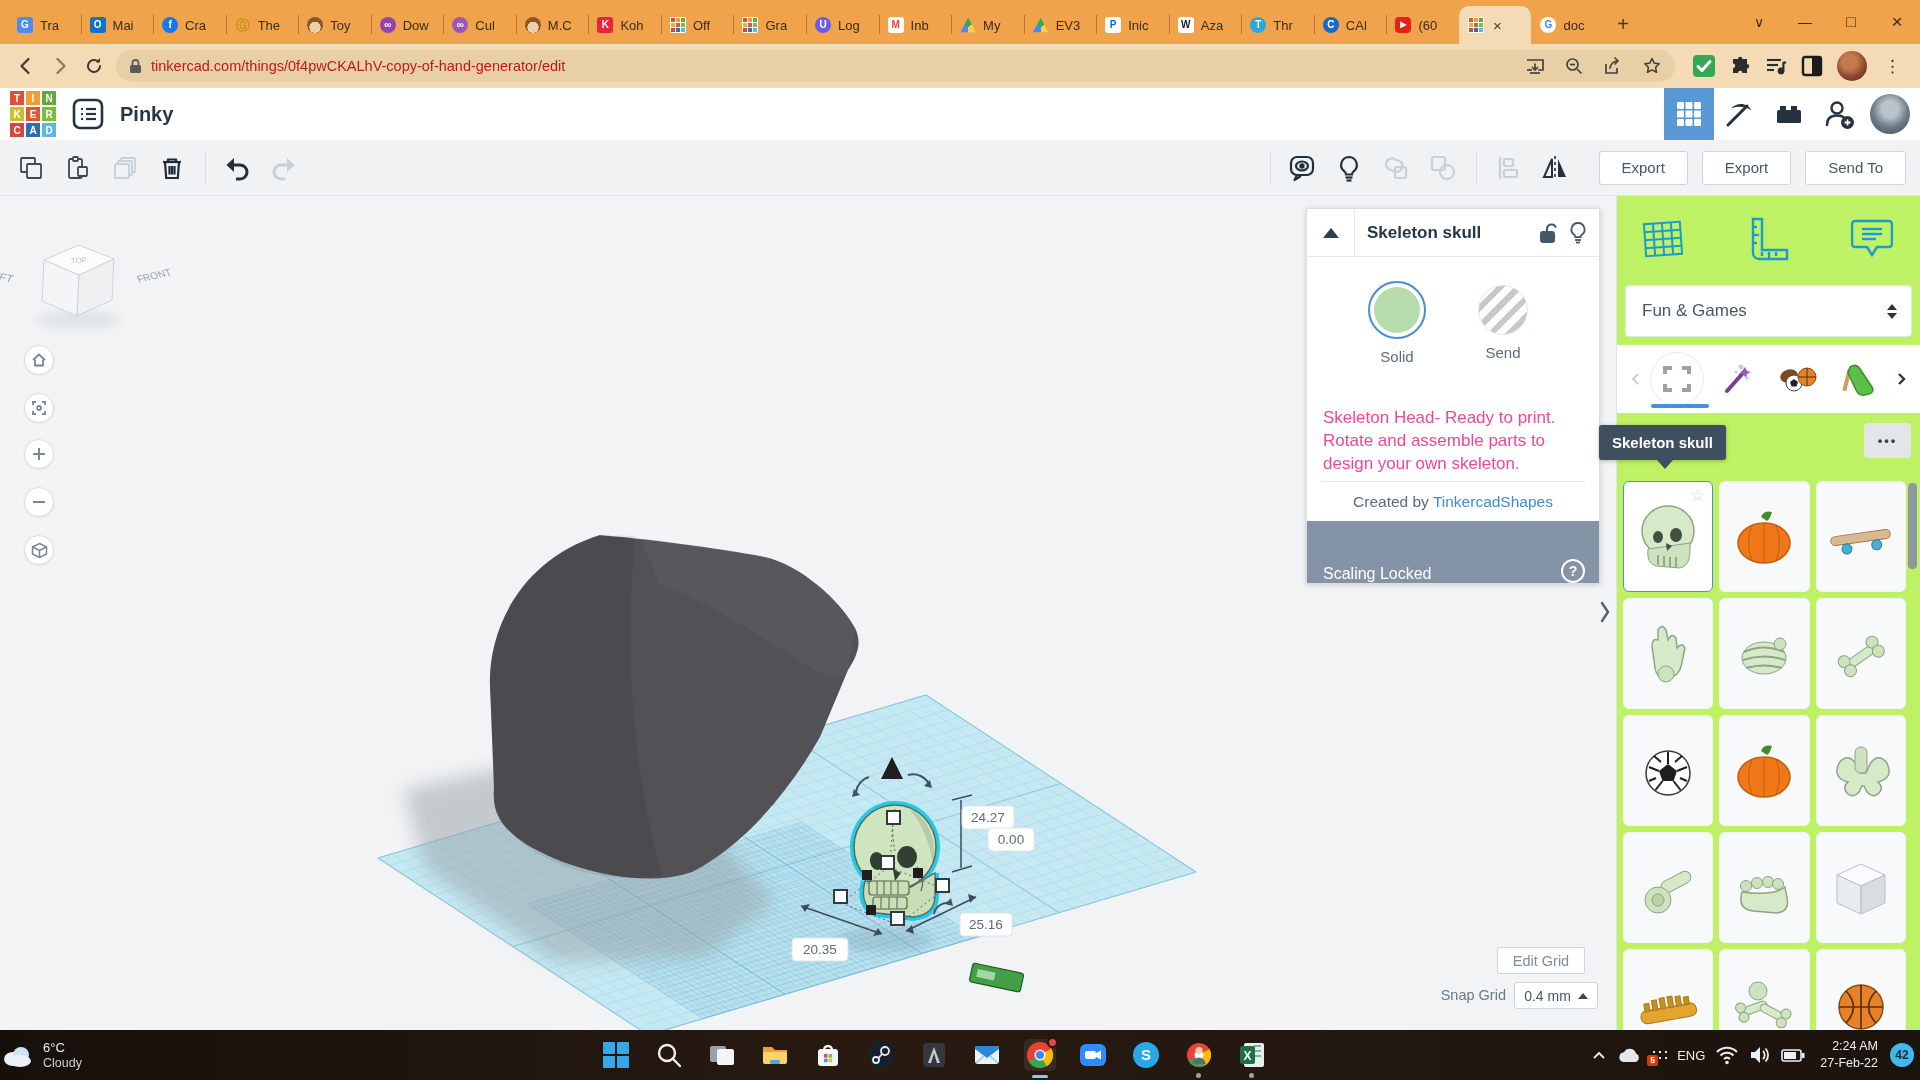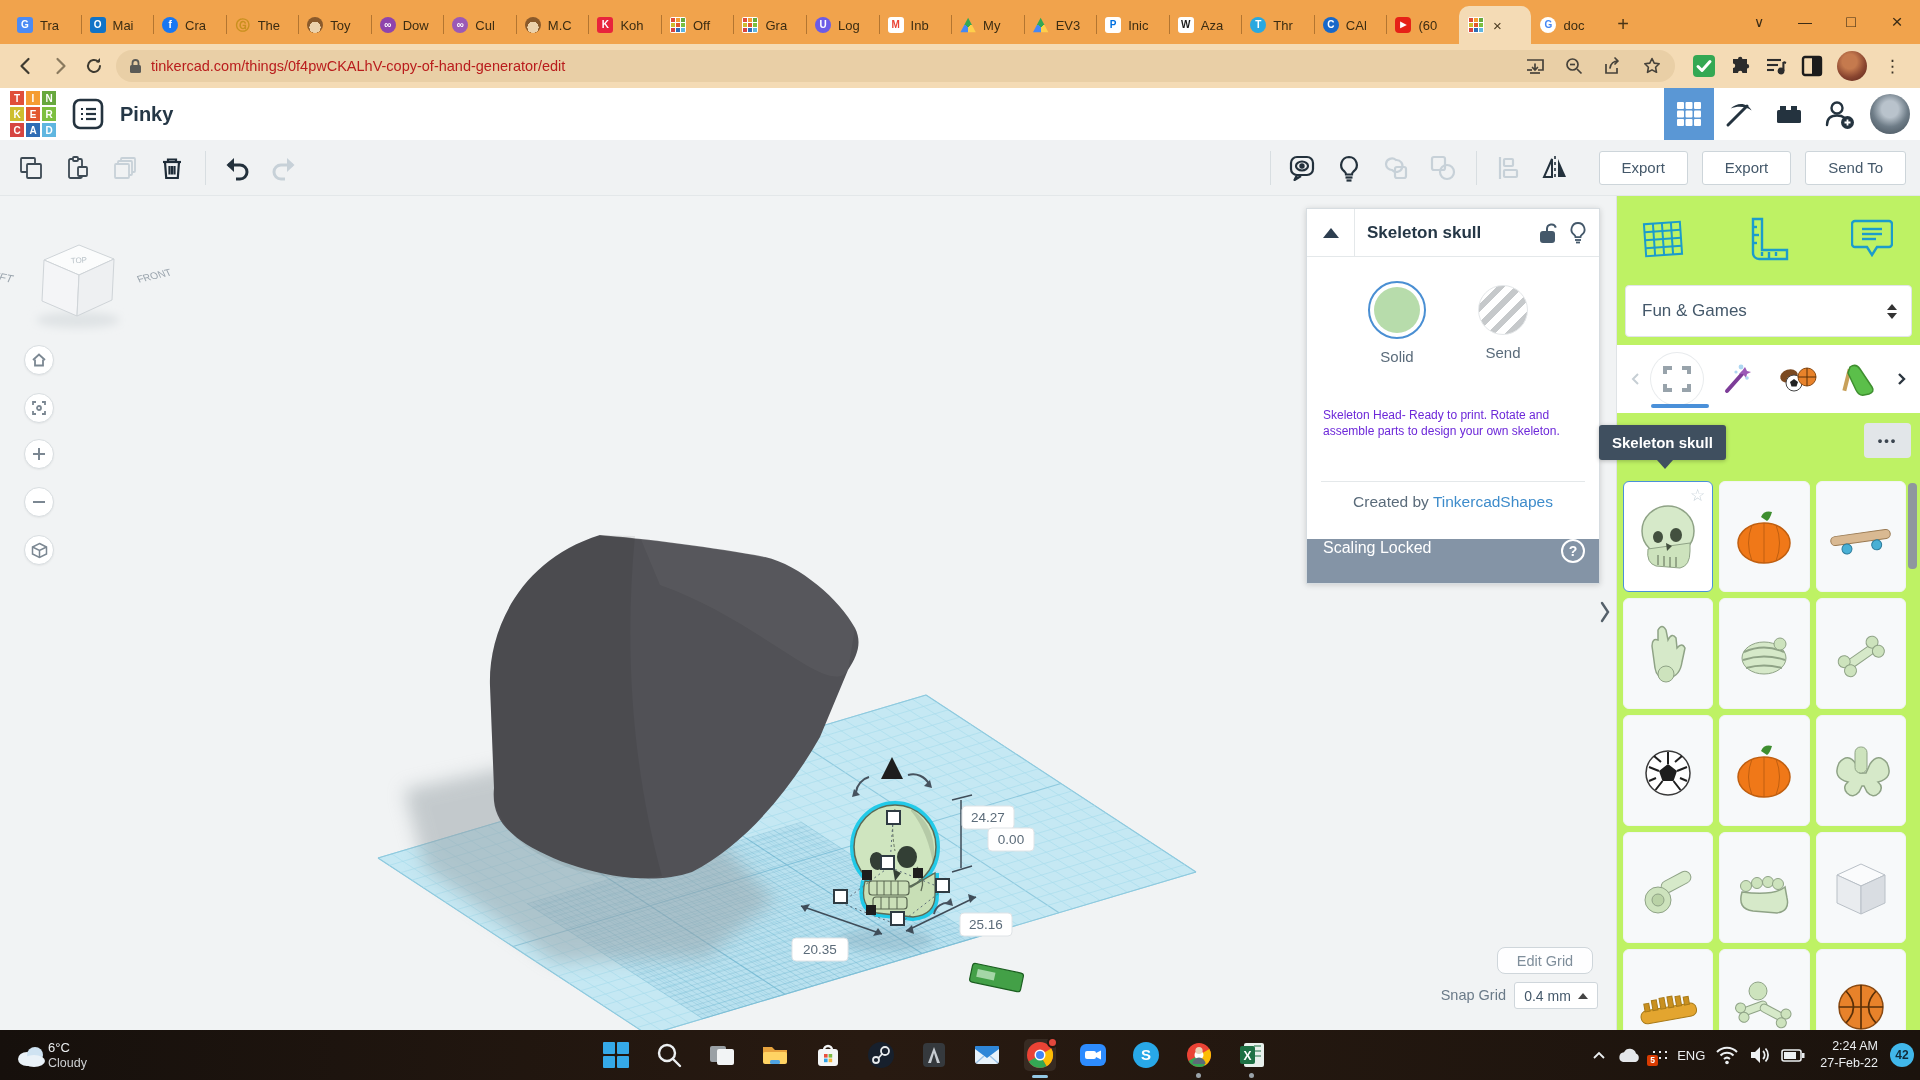--- a/index.html
+++ b/index.html
@@ -63,25 +63,25 @@
   #inscollapse{width:48px;height:48px;border-right:1px solid #e4e8ea;display:flex;align-items:center;justify-content:center}
   .tri-up{width:0;height:0;border-left:8px solid transparent;border-right:8px solid transparent;border-bottom:10px solid #2d3e50}
   #institle{font-size:17px;font-weight:700;color:#253746;padding-left:12px;flex:1}
   .insico{width:30px;height:48px;display:flex;align-items:center;justify-content:center}
   #solidwrap{position:absolute;left:58px;top:72px;width:64px;text-align:center}
   #holewrap{position:absolute;left:166px;top:76px;width:60px;text-align:center}
   #solidcircle{width:58px;height:58px;margin:0 auto;border-radius:50%;border:2.5px solid #4a8fd3;background:#fff;display:flex;align-items:center;justify-content:center}
   #solidinner{width:46px;height:46px;border-radius:50%;background:#b7dcab}
   #holecircle{width:50px;height:50px;margin:0 auto;border-radius:50%;border:1px solid #e4e7e9;background:repeating-linear-gradient(135deg,#c6c9cb 0 6px,#fff 6px 13px)}
   .swlabel{margin-top:9px;font-size:15px;color:#5a6b7a}
-  #insdesc{position:absolute;left:16px;top:198px;width:264px;font-size:12px;line-height:1.34;color:#6d28d9}
+  #insdesc{position:absolute;left:16px;top:198px;width:264px;font-size:17px;line-height:1.34;color:#ec4899}
   #insdivider{position:absolute;left:14px;right:14px;top:272px;height:1px;background:#e4e8ea}
   #inscreated{position:absolute;left:0;right:0;top:284px;text-align:center;font-size:15.5px;color:#5a6b7a}
   #inscreated a{color:#3E8CCB;text-decoration:none}
-  #scalingbar{position:absolute;left:0;right:0;bottom:0;height:44px;background:#8494A6;display:flex;align-items:flex-start;padding:0 14px 0 16px}
+  #scalingbar{position:absolute;left:0;right:0;bottom:0;height:62px;background:#8494A6;display:flex;align-items:flex-end;padding:0 14px 0 16px}
   #scalingtext{color:#fff;font-size:16px;flex:1}
   #scalinghelp{width:24px;height:24px;border:2px solid #fff;border-radius:50%;color:#fff;font-size:14px;font-weight:700;display:flex;align-items:center;justify-content:center}
 
   
   #shapespanel{position:absolute;right:0;top:0;width:304px;height:834px;background:#bef264;border-left:1px solid #dfe3e6}
   .paneltopicon{position:absolute;top:19px}
   #dropdown{position:absolute;left:8px;right:8px;top:89px;height:52px;background:#fff;border:1px solid #e1e5e8;border-radius:4px;display:flex;align-items:center;padding:0 14px 0 16px}
   #dropdowntext{font-size:17px;color:#44586a;flex:1}
   .spin{display:flex;flex-direction:column;gap:3px}
   .spin i{width:0;height:0;border-left:5px solid transparent;border-right:5px solid transparent}
@@ -96,28 +96,28 @@
   #tooltiparrow{position:absolute;left:40px;top:264px;width:0;height:0;border-left:8px solid transparent;border-right:8px solid transparent;border-top:9px solid #3f4f5f;z-index:6}
   #morebtn{position:absolute;left:247px;top:227px;width:47px;height:35px;background:#e2e6e9;border-radius:4px;color:#3c4650;display:flex;align-items:center;justify-content:center;font-size:13px;letter-spacing:2px;font-weight:700}
   #tiles{position:absolute;left:6px;right:14px;top:285px;bottom:0;display:grid;grid-template-columns:repeat(3,1fr);grid-auto-rows:111px;gap:6px;overflow:hidden}
   .tile{background:#f7f9fa;border-radius:6px;display:flex;align-items:center;justify-content:center;position:relative;border:1px solid #f1f4f5}
   .tile.selected{background:#fff;border:1.5px solid #4a90d9}
   .tilestar{position:absolute;top:3px;right:7px;font-size:17px;color:#c9d3da}
   #pscroll{position:absolute;right:3px;top:287px;width:9px;height:86px;background:#8f979e;border-radius:4px}
   #collapsehandle{position:absolute;left:1594px;top:400px;width:22px;height:32px;display:flex;align-items:center;justify-content:center}
 
   
-  #editgrid{position:absolute;left:1497px;top:751px;width:96px;height:27px;background:rgba(255,255,255,.92);border:1px solid #cfd6db;border-radius:8px;color:#7f8e9b;font-size:14.5px;display:flex;align-items:center;justify-content:center}
+  #editgrid{position:absolute;left:1497px;top:751px;width:88px;height:27px;background:rgba(255,255,255,.92);border:1px solid #cfd6db;border-radius:2px;color:#7f8e9b;font-size:14.5px;display:flex;align-items:center;justify-content:center}
   #snaplabel{position:absolute;left:1408px;top:791px;width:98px;text-align:right;color:#6a7a88;font-size:14.5px}
   #snapdrop{position:absolute;left:1514px;top:786px;width:84px;height:27px;background:#fff;border:1px solid #cfd6db;border-radius:3px;display:flex;align-items:center;justify-content:center;gap:7px;color:#44586a;font-size:14px}
   #snapdrop i{width:0;height:0;border-left:5px solid transparent;border-right:5px solid transparent;border-bottom:6px solid #444}
 
   
   #taskbar{height:50px;background:linear-gradient(90deg,#16100c,#281a11 45%,#1b130d);position:relative;display:flex;align-items:center;color:#eceff1}
-  #weather{display:flex;align-items:center;padding-left:14px}
+  #weather{display:flex;align-items:center;gap:9px;}
   #wtemp{font-size:13px;line-height:1.25}
   #wcond{font-size:12.5px;color:#cfd2d4}
   #centericons{position:absolute;left:600px;top:0;height:50px;display:flex;align-items:center;gap:21px}
   .tico{position:relative;width:32px;height:32px;display:flex;align-items:center;justify-content:center}
   .tico.activeapp{background:rgba(255,255,255,.08);border-radius:5px}
   .runpill{position:absolute;bottom:-7px;left:8px;width:16px;height:3px;border-radius:2px;background:#93c8e4}
   .rundot{position:absolute;bottom:-7px;left:13px;width:5px;height:5px;border-radius:50%;background:#9aa3a9}
   .chrbadge{position:absolute;top:-2px;right:-2px;width:11px;height:11px;border-radius:50%;background:#E2483D;border:2px solid #241810}
   #tray{position:absolute;right:6px;top:0;height:50px;display:flex;align-items:center;gap:10px}
   .trayico{display:flex;align-items:center;justify-content:center}

